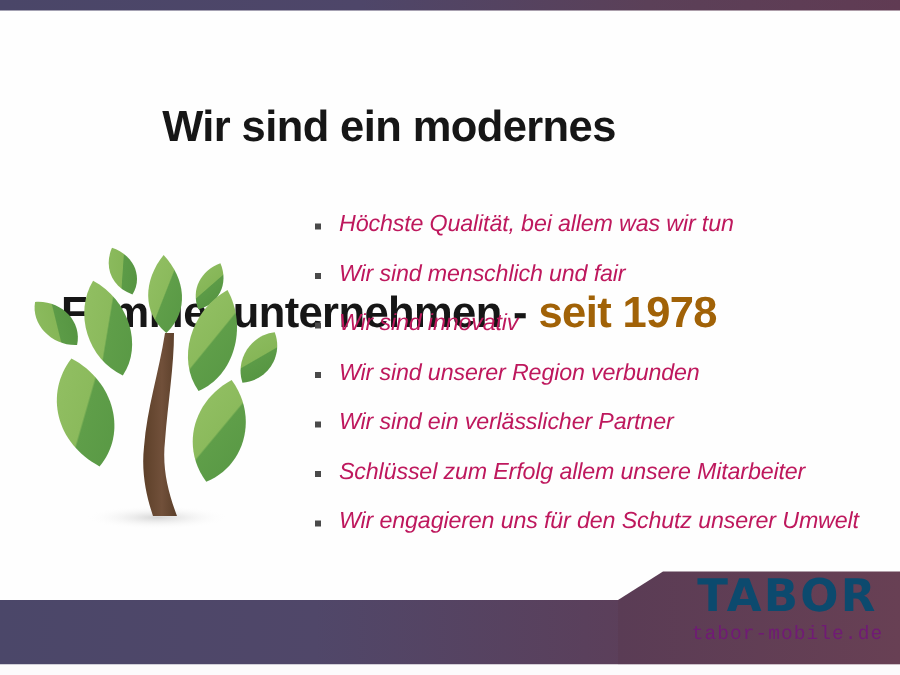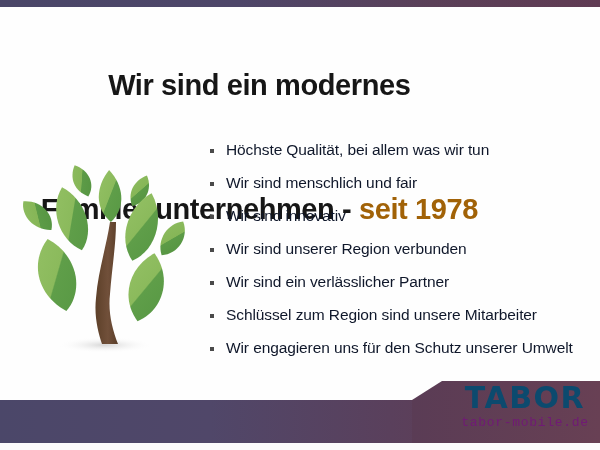--- a/index.html
+++ b/index.html
@@ -62,23 +62,24 @@
     width: 4px;
     height: 4px;
     background: #4a4a4a;
     margin-top: 9px;
     margin-right: 12px;
     flex: 0 0 auto;
   }
   .bullet-text {
     font-size: 15.5px;
     line-height: 20px;
-    color: #0f172a;
+    color: #be185d;
     white-space: nowrap;
     letter-spacing: -0.1px;
+    font-style: italic;
   }
 
   
   .tree {
     position: absolute;
     left: 14px;
     top: 152px;
     width: 182px;
     height: 208px;
   }
@@ -219,21 +220,21 @@
     <div class="bullet-row">
       <span class="bullet-dot"></span>
       <span class="bullet-text">Wir sind unserer Region verbunden</span>
     </div>
     <div class="bullet-row">
       <span class="bullet-dot"></span>
       <span class="bullet-text">Wir sind ein verlässlicher Partner</span>
     </div>
     <div class="bullet-row">
       <span class="bullet-dot"></span>
-      <span class="bullet-text">Schlüssel zum Region sind unsere Mitarbeiter</span>
+      <span class="bullet-text">Schlüssel zum Erfolg allem unsere Mitarbeiter</span>
     </div>
     <div class="bullet-row">
       <span class="bullet-dot"></span>
       <span class="bullet-text">Wir engagieren uns für den Schutz unserer Umwelt</span>
     </div>
   </div>
 
   <div class="bottom-bar"></div>
 
   <div class="logo-wedge">

